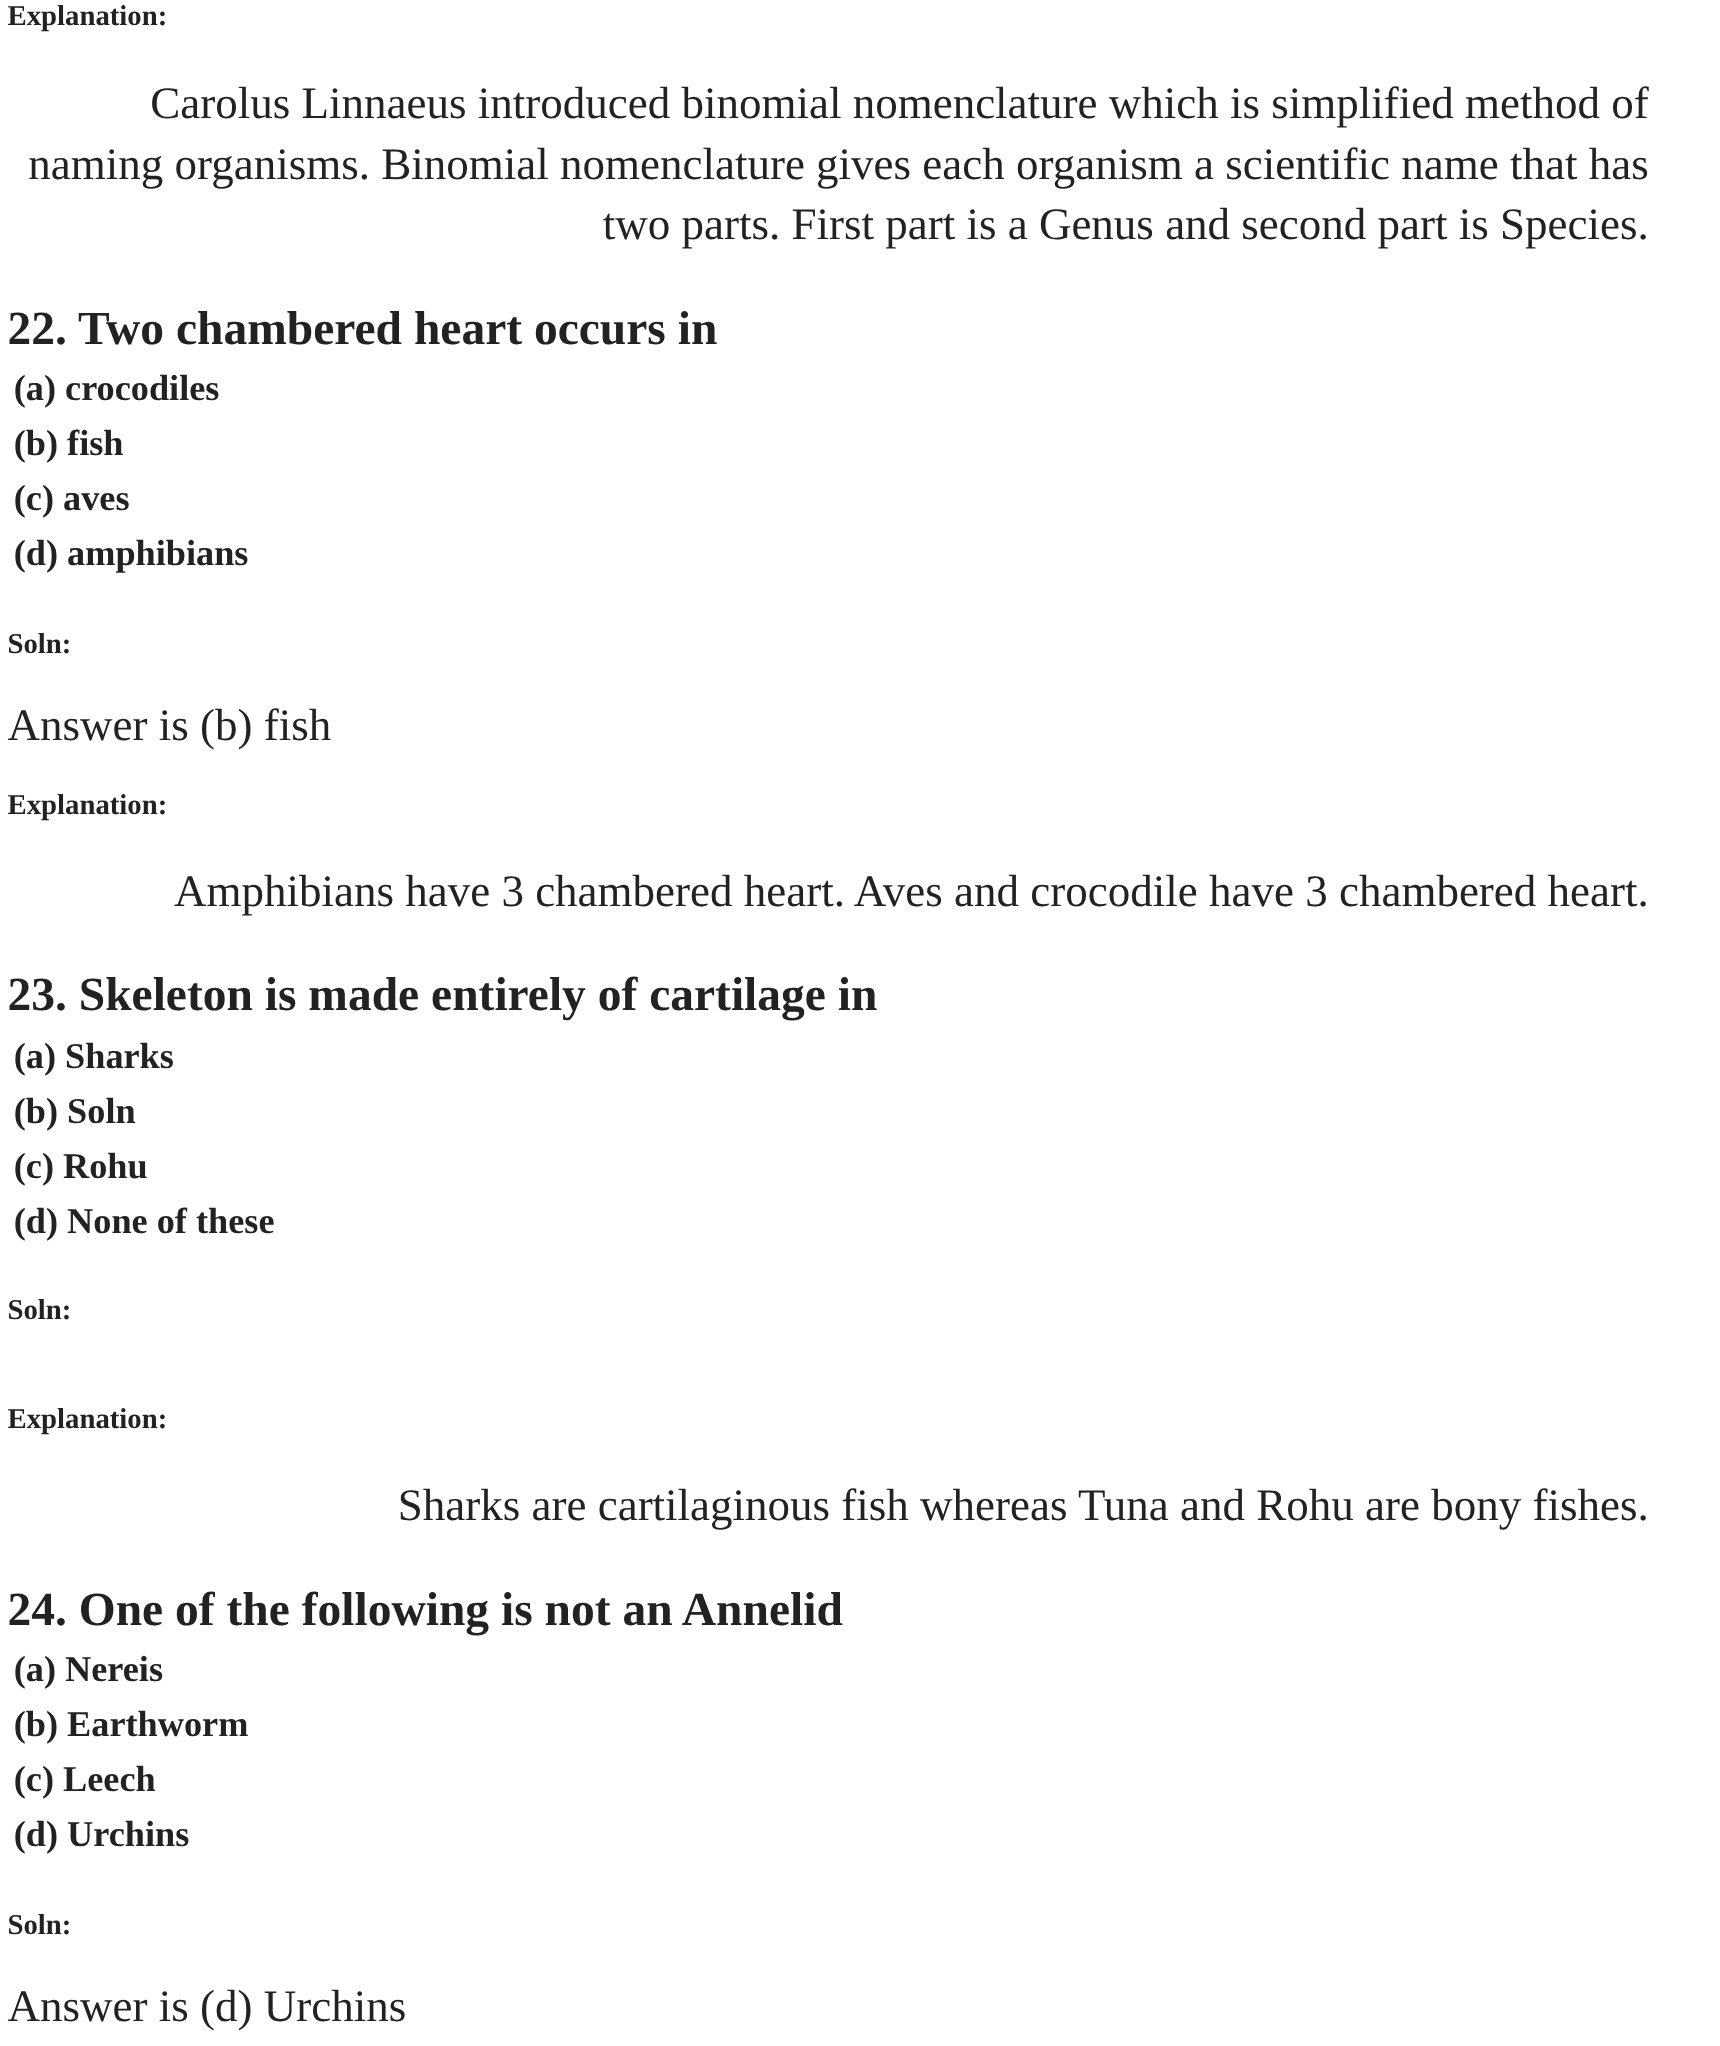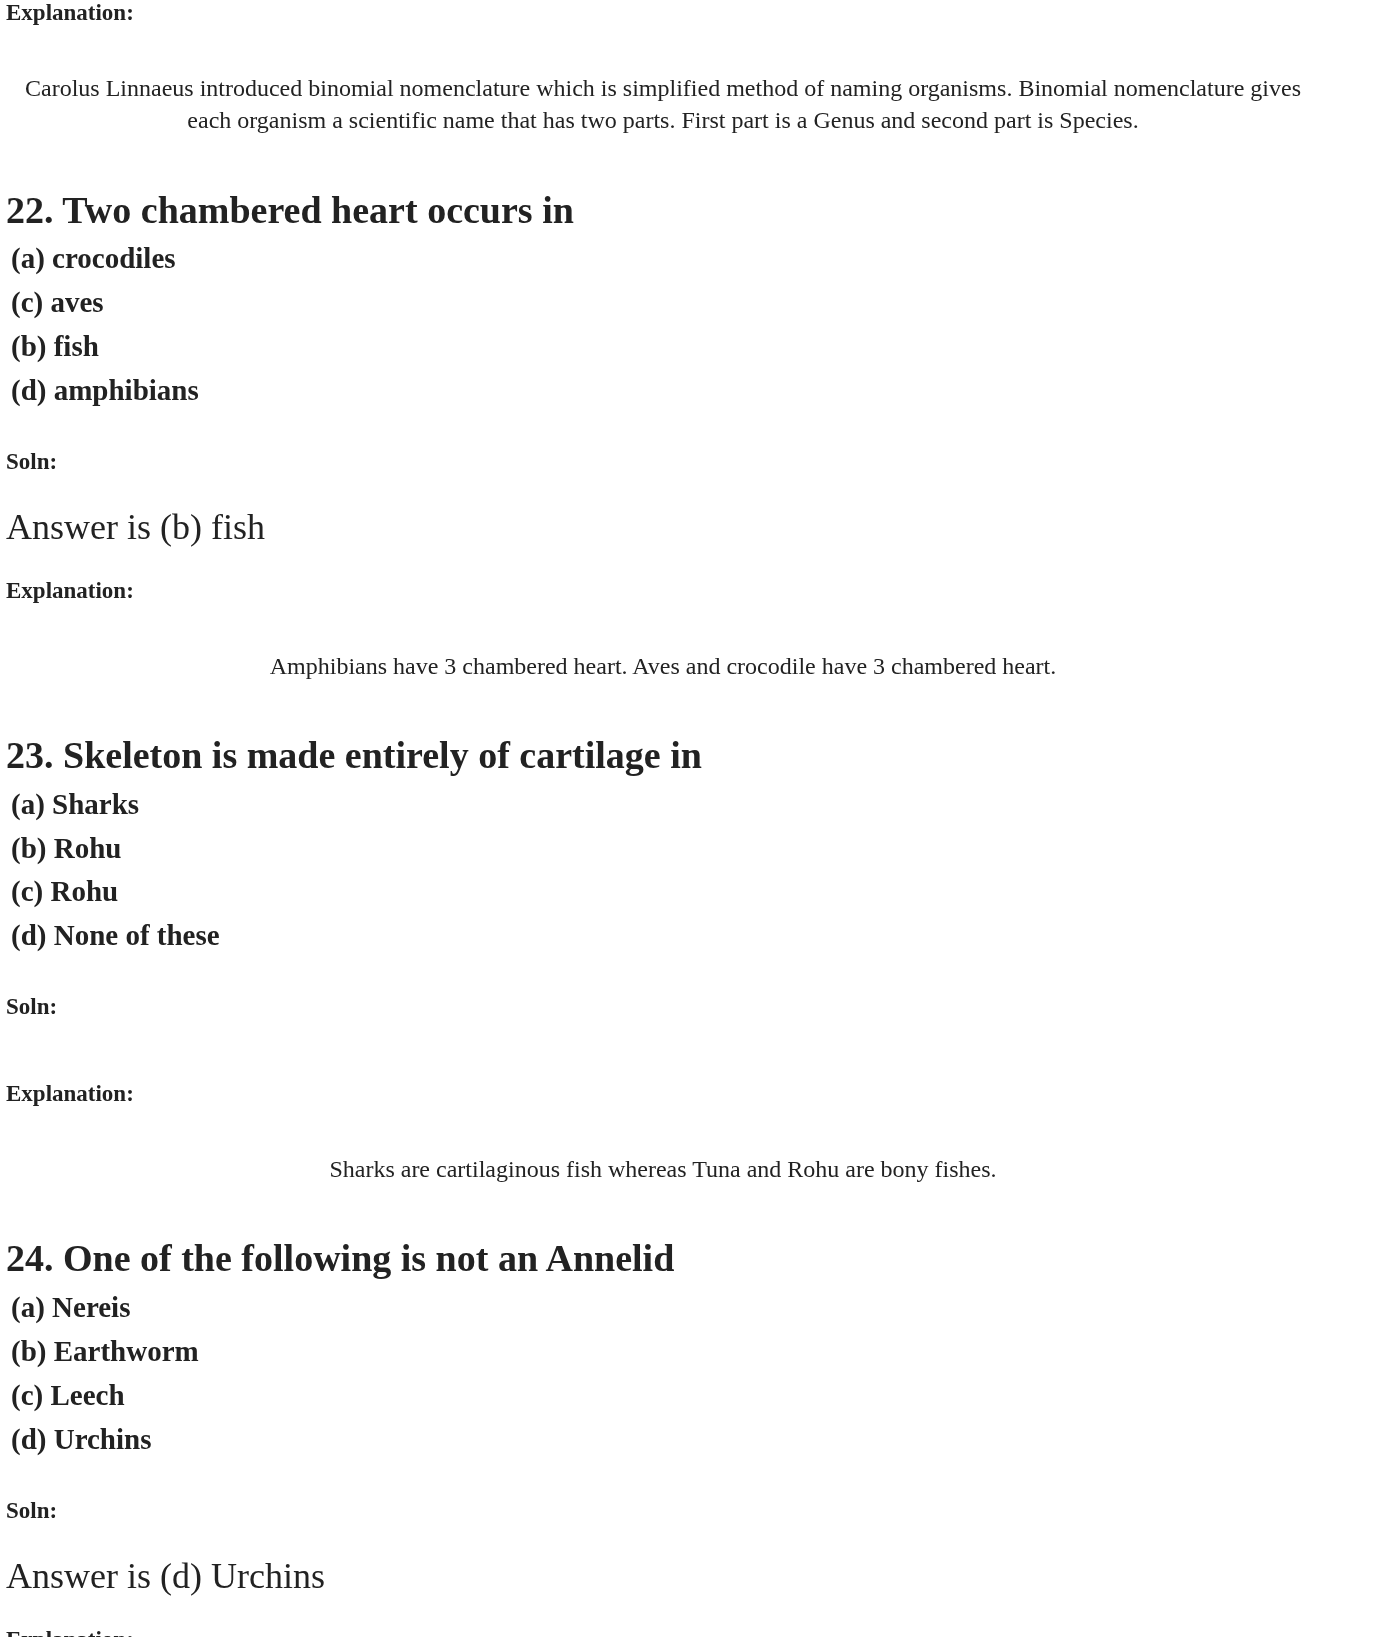--- a/index.html
+++ b/index.html
@@ -18,24 +18,24 @@
     box-sizing: border-box;
     padding: 0 56px 0 6px;
   }
   .heading {
     font-weight: bold;
     font-size: 23px;
     line-height: 1.17;
     margin: 0;
   }
   .para {
-    font-size: 24px;
+    font-size: 36px;
     line-height: 1.35;
-    margin: 15px;
-    text-align: center;
+    margin: 1px;
+    text-align: right;
   }
   .gap-lg { height: 36px; }
   .gap-md { height: 30px; }
   .q-title {
     font-weight: bold;
     font-size: 38px;
     line-height: 1.17;
     margin: 0;
   }
   .opt {
@@ -59,39 +59,39 @@
 
   <div class="heading">Explanation:</div>
   <div class="gap-md"></div>
   <div class="para">Carolus Linnaeus introduced binomial nomenclature which is simplified method of naming organisms. Binomial nomenclature gives each organism a scientific name that has two parts. First part is a Genus and second part is Species.</div>
 
   <div class="gap-lg"></div>
 
   <div class="qblock">
     <div class="q-title">22. Two chambered heart occurs in</div>
     <div class="opt">(a) crocodiles</div>
+    <div class="opt">(b) fish</div>
     <div class="opt">(c) aves</div>
-    <div class="opt">(b) fish</div>
     <div class="opt">(d) amphibians</div>
     <div class="gap-lg"></div>
     <div class="heading">Soln:</div>
     <div class="gap-md"></div>
     <div class="answer">Answer is (b) fish</div>
     <div class="gap-md"></div>
     <div class="heading">Explanation:</div>
     <div class="gap-md"></div>
     <div class="para">Amphibians have 3 chambered heart. Aves and crocodile have 3 chambered heart.</div>
   </div>
 
   <div class="gap-lg"></div>
 
   <div class="qblock">
     <div class="q-title">23. Skeleton is made entirely of cartilage in</div>
     <div class="opt">(a) Sharks</div>
-    <div class="opt">(b) Rohu</div>
+    <div class="opt">(b) Soln</div>
     <div class="opt">(c) Rohu</div>
     <div class="opt">(d) None of these</div>
     <div class="gap-lg"></div>
     <div class="heading">Soln:</div>
     <div class="gap-md"></div>
     <div class="gap-md"></div>
     <div class="heading">Explanation:</div>
     <div class="gap-md"></div>
     <div class="para">Sharks are cartilaginous fish whereas Tuna and Rohu are bony fishes.</div>
   </div>

